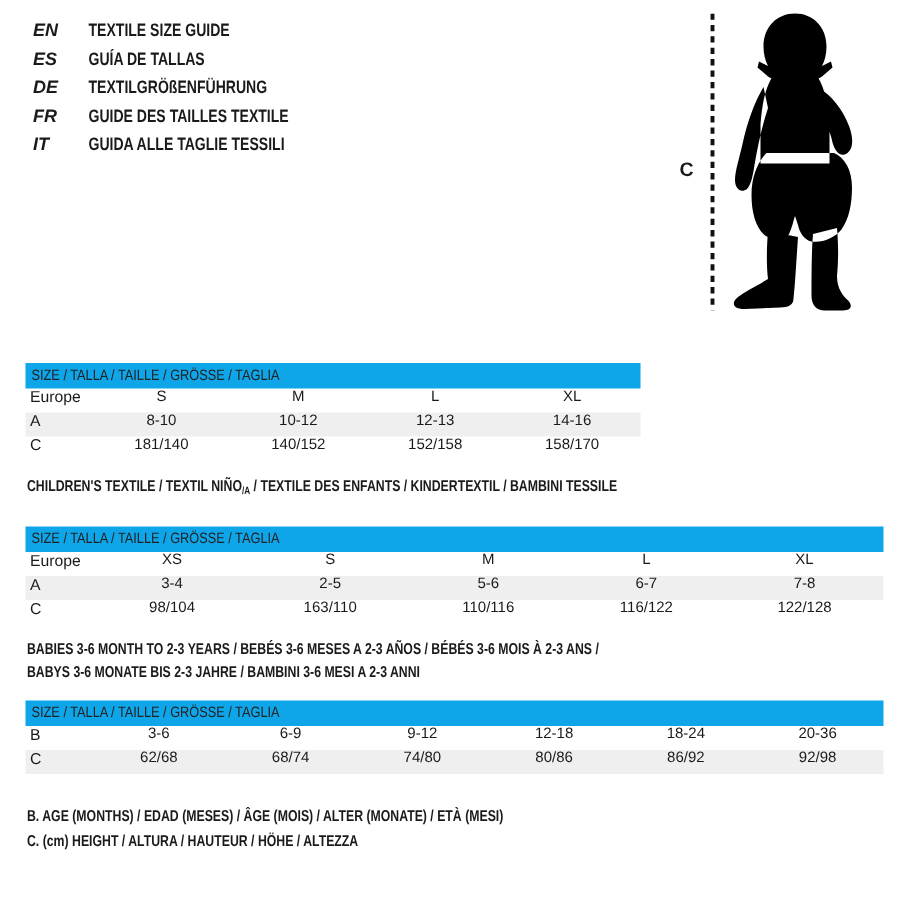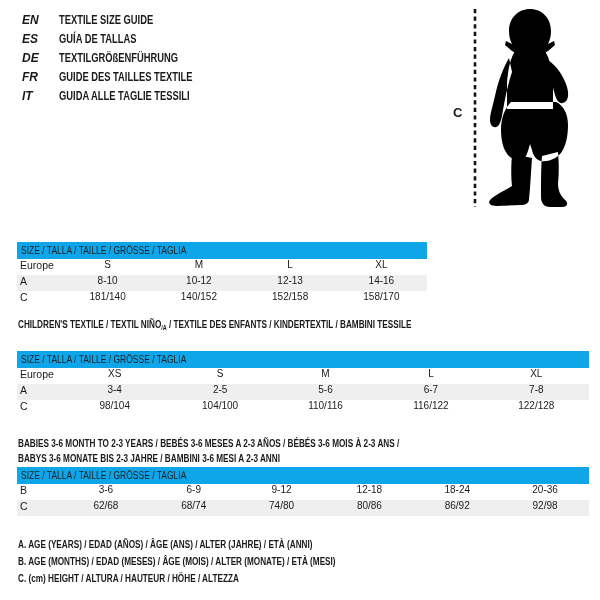--- a/index.html
+++ b/index.html
@@ -117,28 +117,28 @@
       <span class="tlbl">A</span>
       <span class="tcell">3-4</span>
       <span class="tcell">2-5</span>
       <span class="tcell">5-6</span>
       <span class="tcell">6-7</span>
       <span class="tcell">7-8</span>
     </div>
     <div class="trow">
       <span class="tlbl">C</span>
       <span class="tcell">98/104</span>
-      <span class="tcell">104/100</span>
+      <span class="tcell">163/110</span>
       <span class="tcell">110/116</span>
       <span class="tcell">116/122</span>
       <span class="tcell">122/128</span>
     </div>
   </div>
 
-  <div class="abs title" style="left:18px;top:436px">
+  <div class="abs title" style="left:18px;top:426px">
     <div><span class="cond">BABIES 3-6 MONTH TO 2-3 YEARS / BEBÉS 3-6 MESES A 2-3 AÑOS / BÉBÉS 3-6 MOIS À 2-3 ANS /</span></div>
     <div><span class="cond">BABYS 3-6 MONATE BIS 2-3 JAHRE / BAMBINI 3-6 MESI A 2-3 ANNI</span></div>
   </div>
   <div class="abs tbl" style="top:467px;width:572px">
     <div class="tbl-hdr">
       <span class="cond85">SIZE / TALLA / TAILLE / GRÖSSE / TAGLIA</span>
     </div>
     <div class="trow">
       <span class="tlbl">B</span>
       <span class="tcell">3-6</span>
@@ -154,23 +154,20 @@
       <span class="tcell">68/74</span>
       <span class="tcell">74/80</span>
       <span class="tcell">80/86</span>
       <span class="tcell">86/92</span>
       <span class="tcell">92/98</span>
     </div>
   </div>
 
   <div class="abs" style="left:18px;top:536px">
     <div class="legend-line">
-      <span class="cond">A. AGE (YEARS) / EDAD (AÑOS) / ÂGE (ANS) / ALTER (JAHRE) / ETÀ (ANNI)</span>
-    </div>
-    <div class="legend-line">
       <span class="cond">B. AGE (MONTHS) / EDAD (MESES) / ÂGE (MOIS) / ALTER (MONATE) / ETÀ (MESI)</span>
     </div>
     <div class="legend-line">
       <span class="cond">C. (cm) HEIGHT / ALTURA / HAUTEUR / HÖHE / ALTEZZA</span>
     </div>
   </div>
 
 </div>
 
 </body></html>

